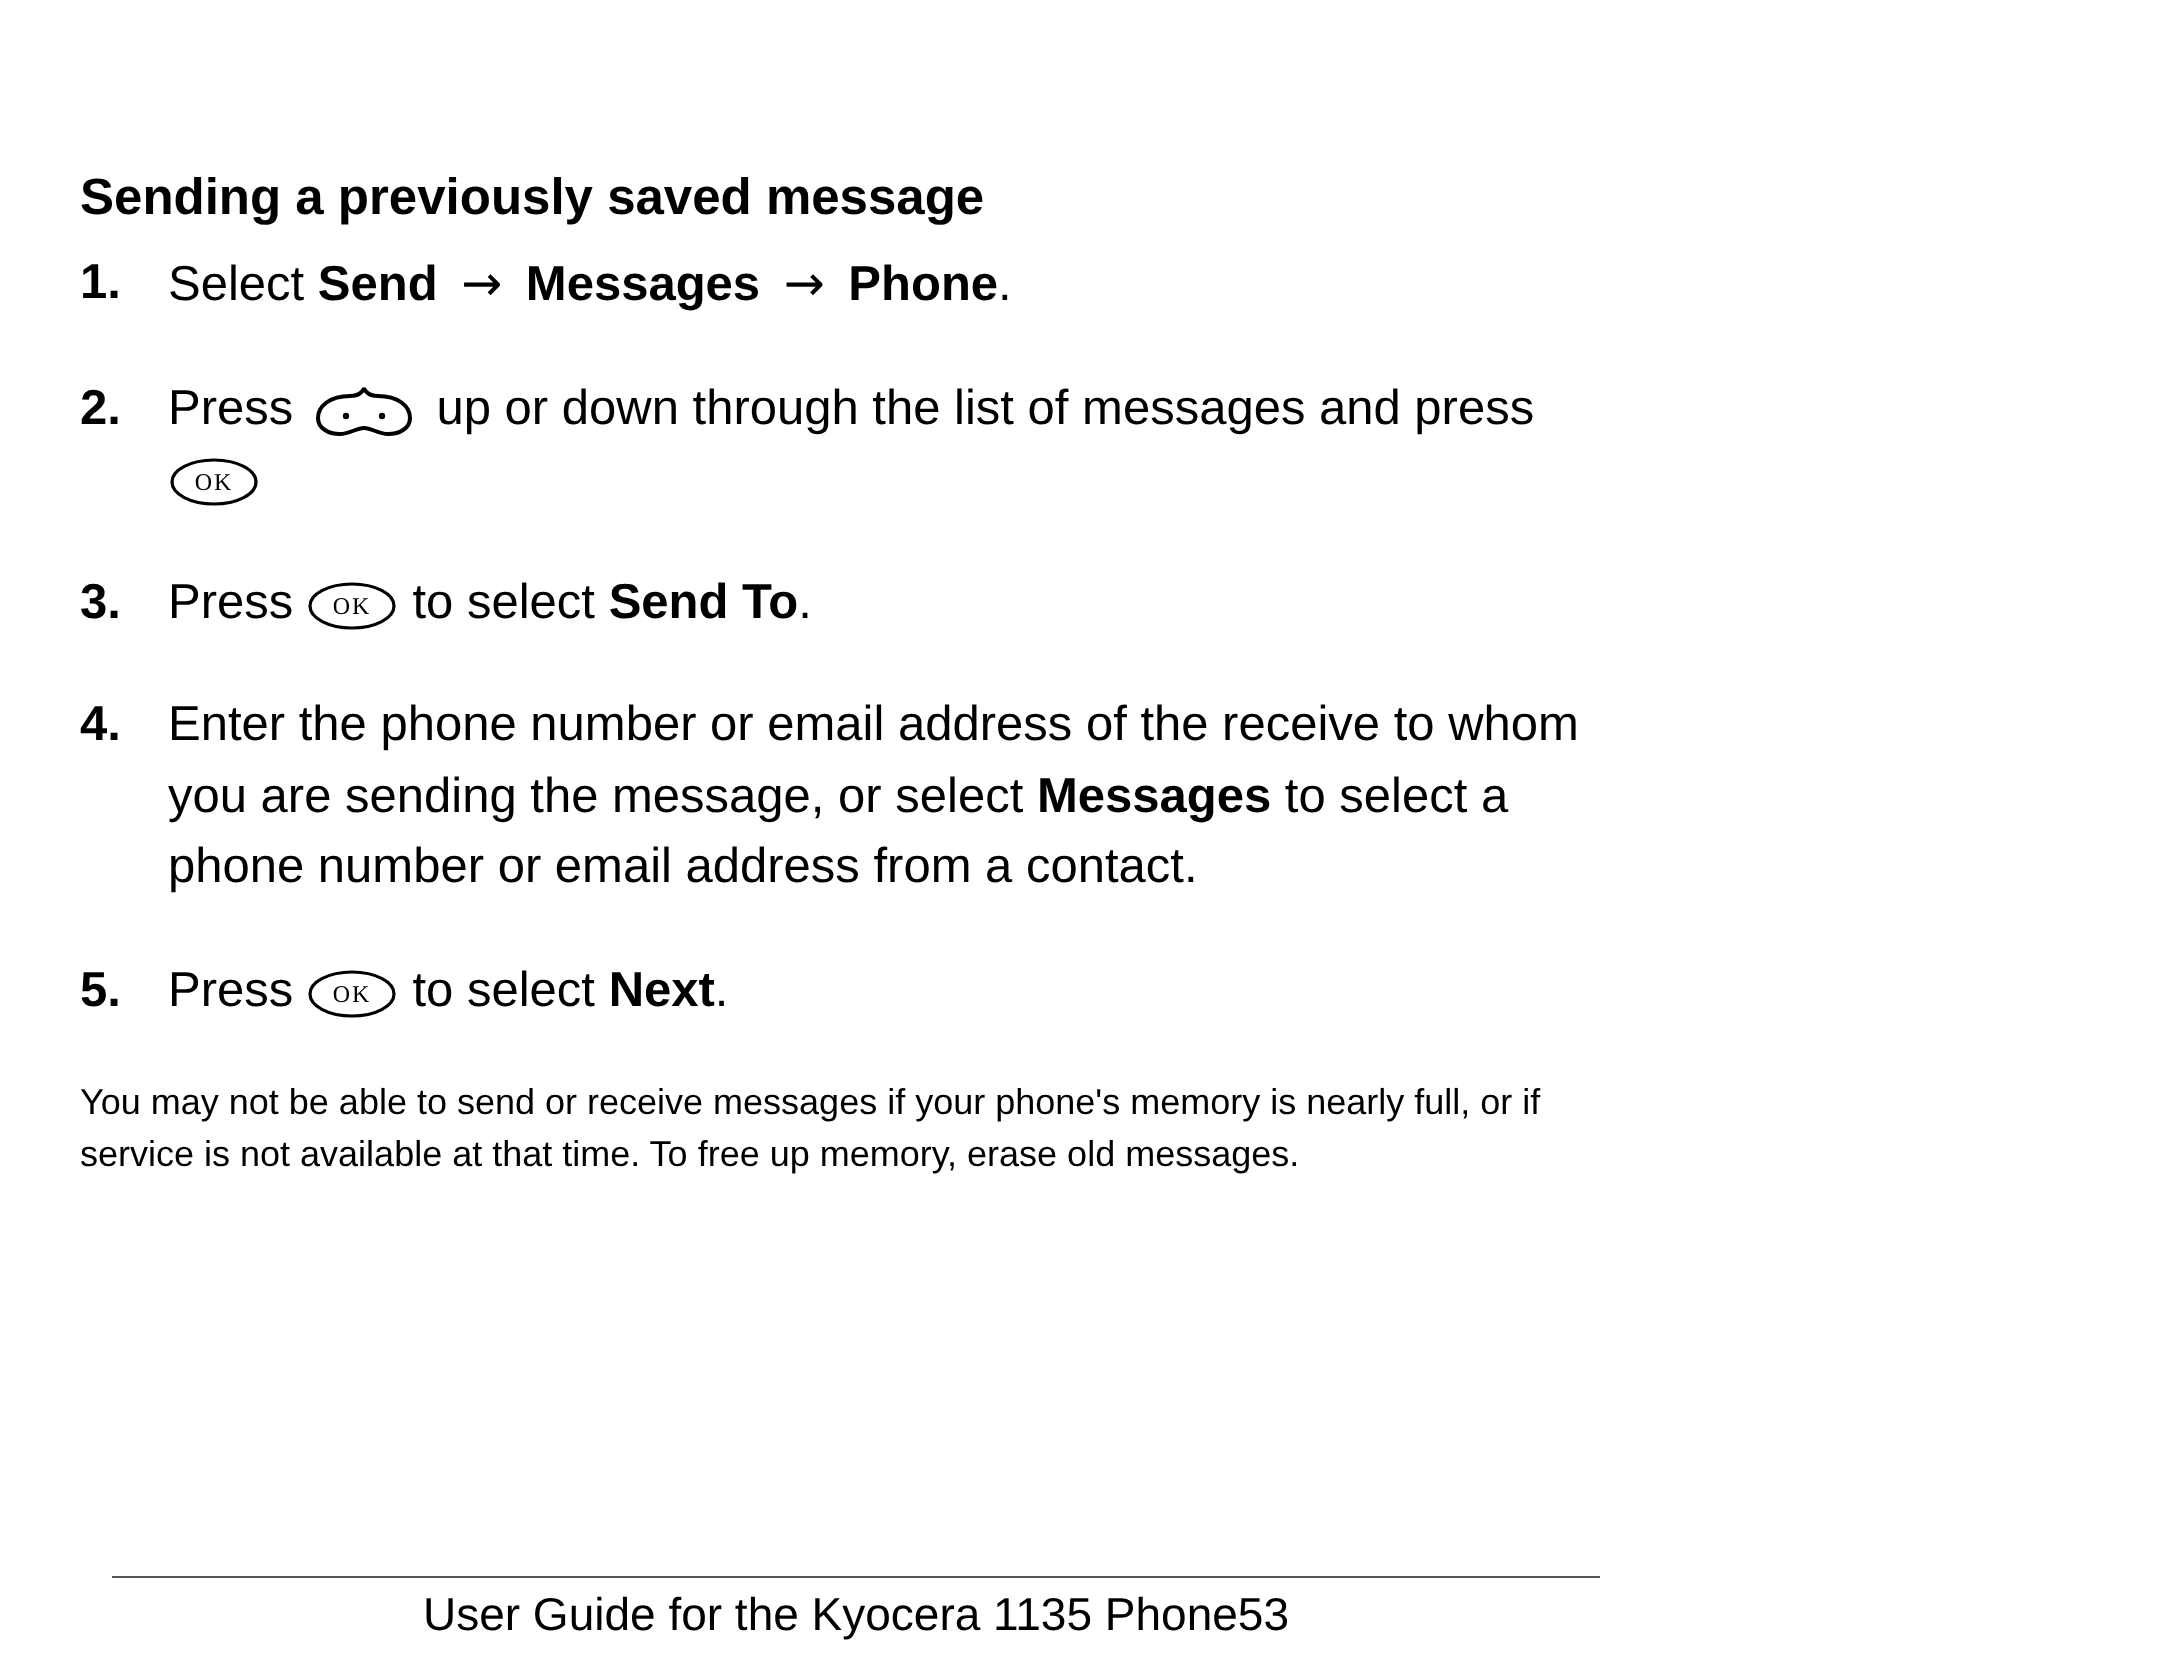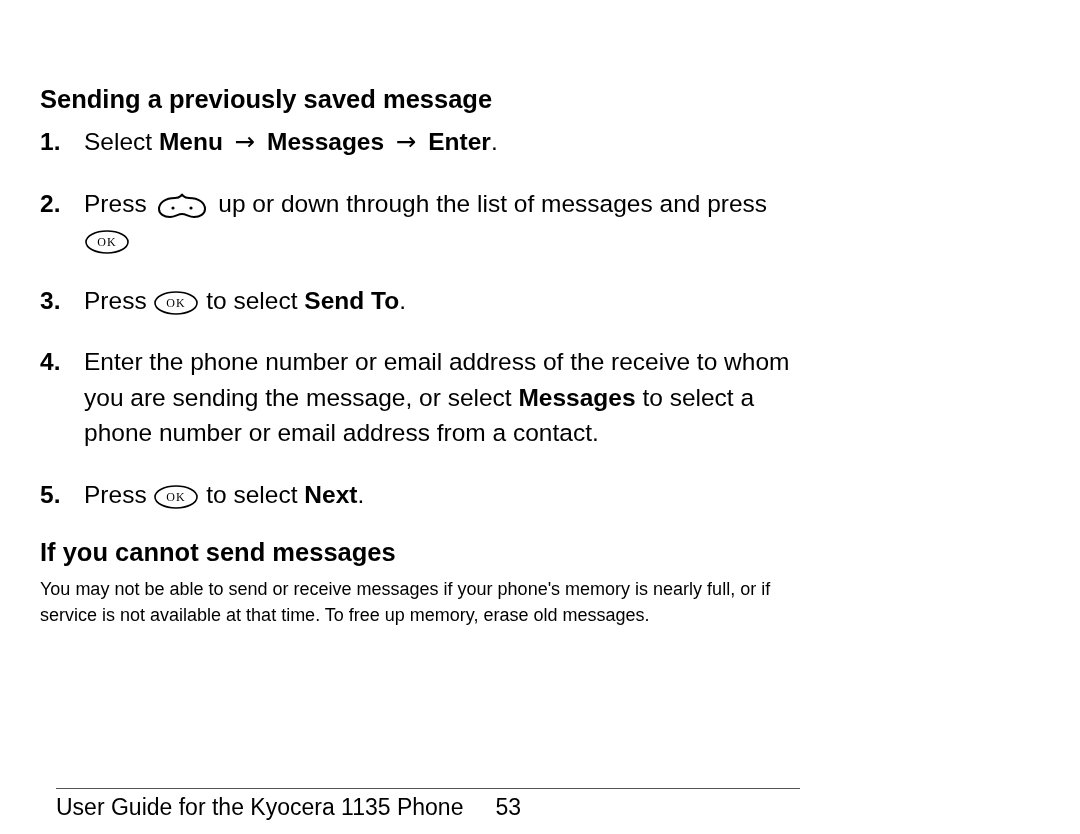--- a/index.html
+++ b/index.html
@@ -69,37 +69,36 @@
     border: none;
     border-top: 1px solid #555;
     margin: 0;
   }
   .footer {
     position: absolute;
     left: 56px;
     right: 56px;
     bottom: 28px;
     display: flex;
-    justify-content: flex-start;
+    justify-content: center;
     font-size: 23px;
-    gap: 32px;
   }
 </style>
 </head>
 <body>
 
 <div class="page">
 
   <p class="heading">Sending a previously saved message</p>
 
   <ol class="steps">
 
     <li>
       <span class="num">1.</span>
-      <span>Select </span><span class="b">Menu</span><span class="arrow"> → </span><span class="b">Messages</span><span class="arrow"> → </span><span class="b">Enter</span><span>.</span>
+      <span>Select </span><span class="b">Send</span><span class="arrow"> → </span><span class="b">Messages</span><span class="arrow"> → </span><span class="b">Phone</span><span>.</span>
     </li>
 
     <li>
       <span class="num">2.</span>
       <span>Press </span>
       <svg class="nav-icon" viewBox="0 0 58 32">
         <path d="M6,20 C6,14 12,9 22,9 C28,9 29,5 29,5 C29,5 30,9 36,9 C46,9 52,14 52,20 C52,25 47,28 41,28 C36,28 33,25 29,25 C25,25 22,28 17,28 C11,28 6,25 6,20 Z" fill="none" stroke="#000" stroke-width="2"></path>
         <circle cx="20" cy="19" r="1.6" fill="#000"></circle>
         <circle cx="38" cy="19" r="1.6" fill="#000"></circle>
       </svg>
@@ -131,21 +130,20 @@
       <svg class="ok-icon" viewBox="0 0 46 26">
         <ellipse cx="23" cy="13" rx="21" ry="11" fill="none" stroke="#000" stroke-width="1.6"></ellipse>
         <text x="23" y="17" text-anchor="middle" font-size="12" font-family="Verdana" letter-spacing="1">OK</text>
       </svg>
       <span> to select </span><span class="b">Next</span><span>.</span>
     </li>
 
   </ol>
 
   <div class="section2">
-    <p class="heading">If you cannot send messages</p>
     <p class="body-text">You may not be able to send or receive messages if your phone's memory is nearly full, or if service is not available at that time. To free up memory, erase old messages.</p>
   </div>
 
   <hr class="footer-rule">
   <div class="footer">
     <span>User Guide for the Kyocera 1135 Phone</span>
     <span>53</span>
   </div>
 
 </div>

